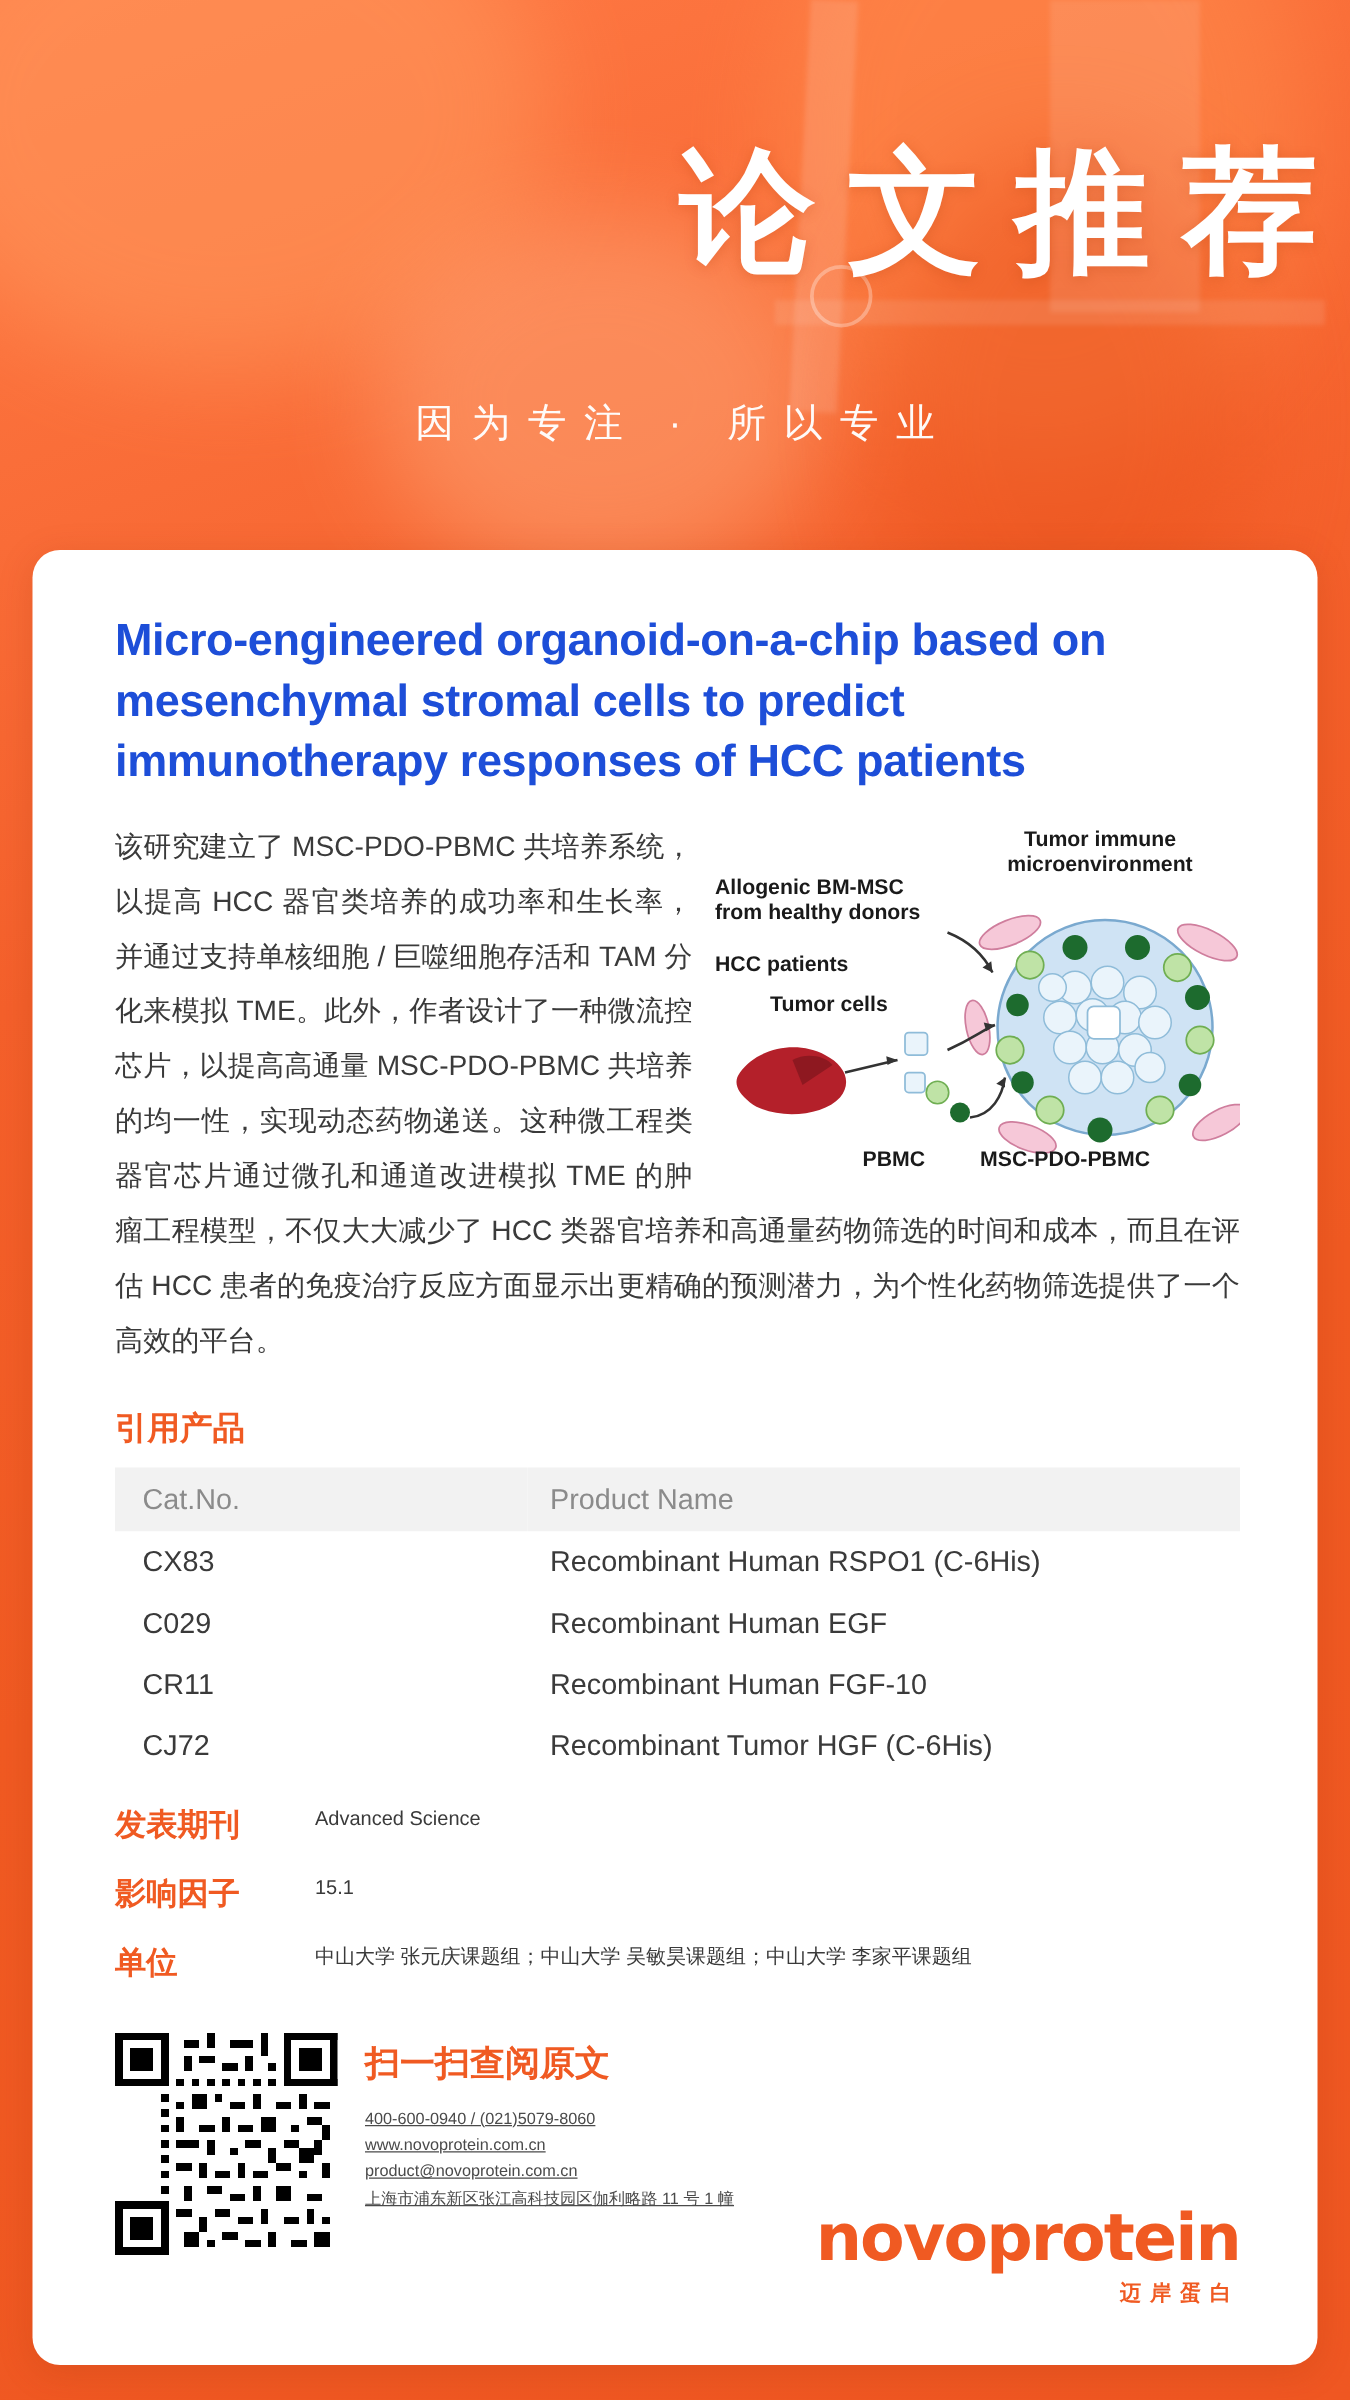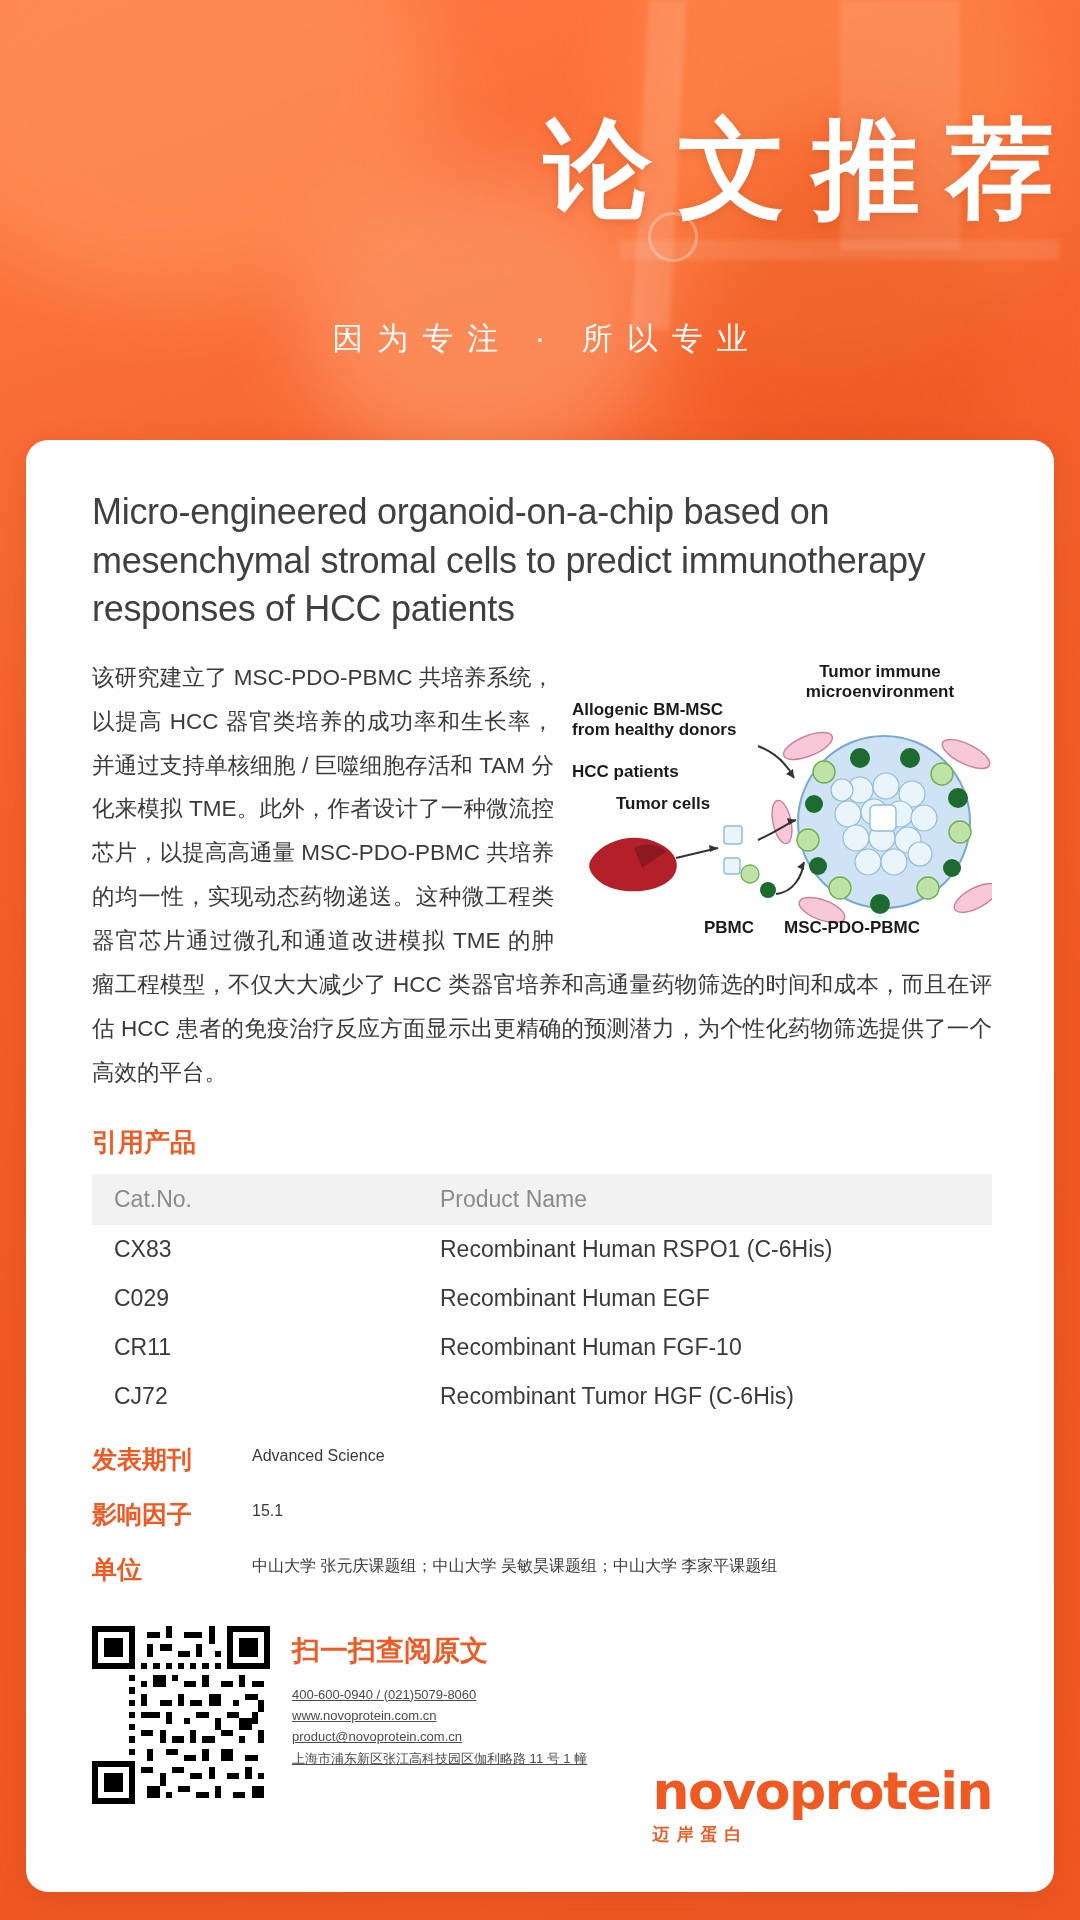--- a/index.html
+++ b/index.html
@@ -89,24 +89,24 @@
     border-radius: 22px;
     box-shadow: 0 6px 28px rgba(150,45,10,.18);
   }
   .card-inner {
     position: absolute;
     left: 66px;
     top: 48px;
     width: 900px;
   }
   .paper-title {
-    color: #404040;
+    color: #1d4ed8;
     font-size: 36px;
     line-height: 1.35;
-    font-weight: 400;
+    font-weight: 700;
     letter-spacing: -0.3px;
     margin: 0 0 22px 0;
   }
   .body-wrap {
     position: relative;
     min-height: 320px;
   }
   .figure {
     float: right;
     width: 420px;
@@ -199,21 +199,21 @@
     color: #4a4a4a;
     font-size: 13px;
     line-height: 1.65;
     text-decoration: underline;
   }
   
   .logo {
     position: absolute;
     right: 62px;
     bottom: 46px;
-    text-align: left;
+    text-align: right;
   }
   .logo-word {
     color: #f05a22;
     font-size: 52px;
     font-weight: bold;
     letter-spacing: -1.5px;
     line-height: 1;
     font-family: "DejaVu Sans", sans-serif;
   }
   .logo-cn {
@@ -322,21 +322,21 @@
             <path d="M186 84 C206 92, 216 104, 222 116" stroke="#333" stroke-width="2" fill="none"></path>
             <path d="M222 116 l-1 -9 l-7 5 z" fill="#333"></path>
           </svg>
 
           <div class="fig-label" style="left:196px; top:0px; width:224px; text-align:center; white-space:pre-line;">Tumor immune
 microenvironment</div>
           <div class="fig-label" style="left:0px; top:38px; width:200px; white-space:pre-line;">Allogenic BM-MSC
 from healthy donors</div>
           <div class="fig-label" style="left:0px; top:100px;">HCC patients</div>
           <div class="fig-label" style="left:44px; top:132px;">Tumor cells</div>
-          <div class="fig-label" style="left:132px; top:256px;">PBMC</div>
+          <div class="fig-label" style="left:118px; top:256px;">PBMC</div>
           <div class="fig-label" style="left:212px; top:256px;">MSC-PDO-PBMC</div>
         </div>
 
         <p class="abstract">该研究建立了 MSC-PDO-PBMC 共培养系统，以提高 HCC 器官类培养的成功率和生长率，并通过支持单核细胞 / 巨噬细胞存活和 TAM 分化来模拟 TME。此外，作者设计了一种微流控芯片，以提高高通量 MSC-PDO-PBMC 共培养的均一性，实现动态药物递送。这种微工程类器官芯片通过微孔和通道改进模拟 TME 的肿瘤工程模型，不仅大大减少了 HCC 类器官培养和高通量药物筛选的时间和成本，而且在评估 HCC 患者的免疫治疗反应方面显示出更精确的预测潜力，为个性化药物筛选提供了一个高效的平台。</p>
       </div>
 
       <div style="clear:both"></div>
 
       <div class="section-head">引用产品</div>
 

